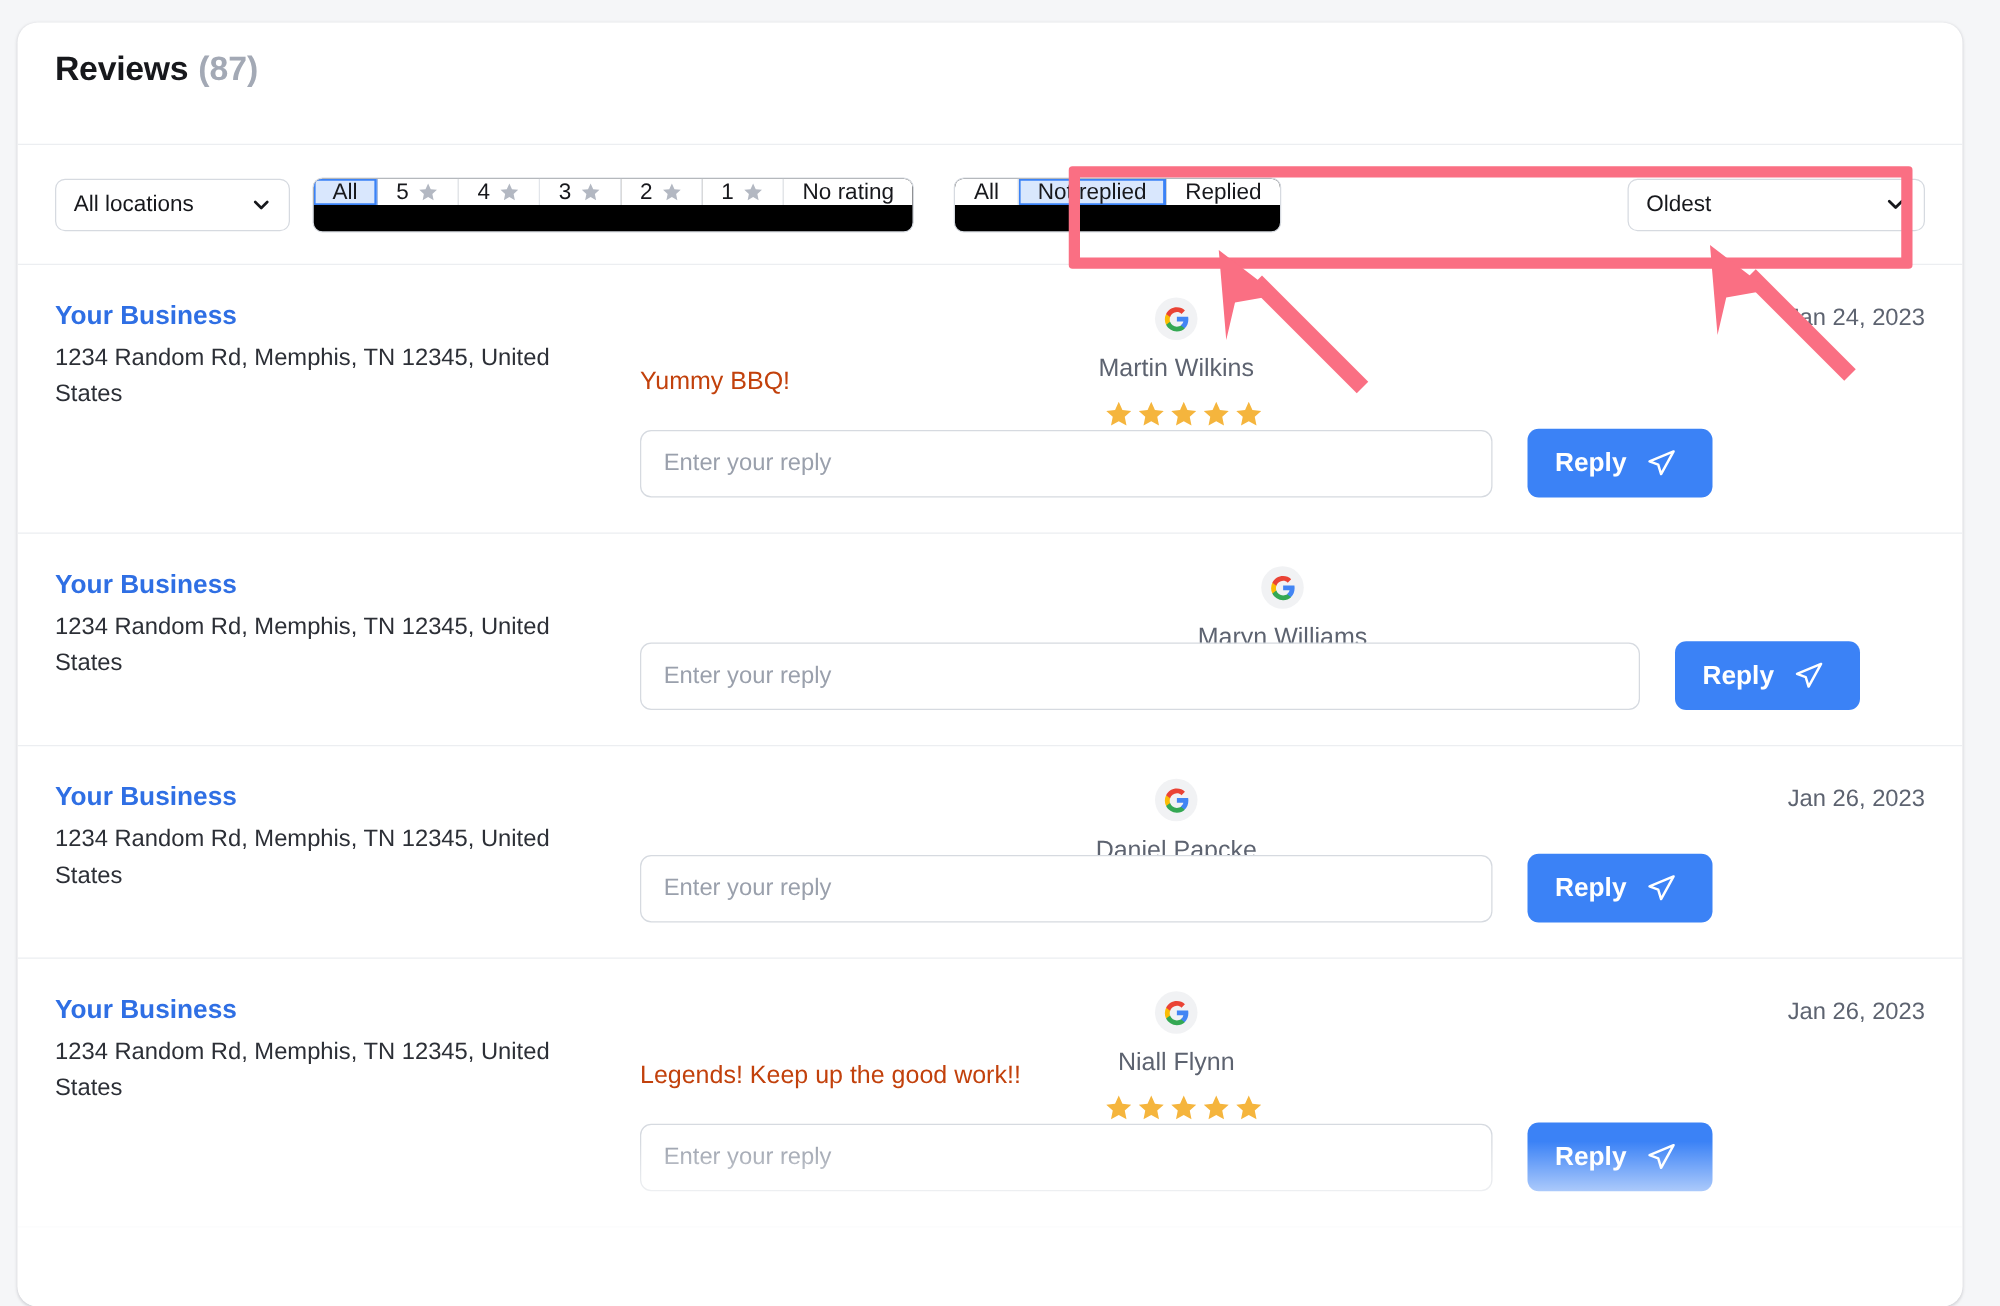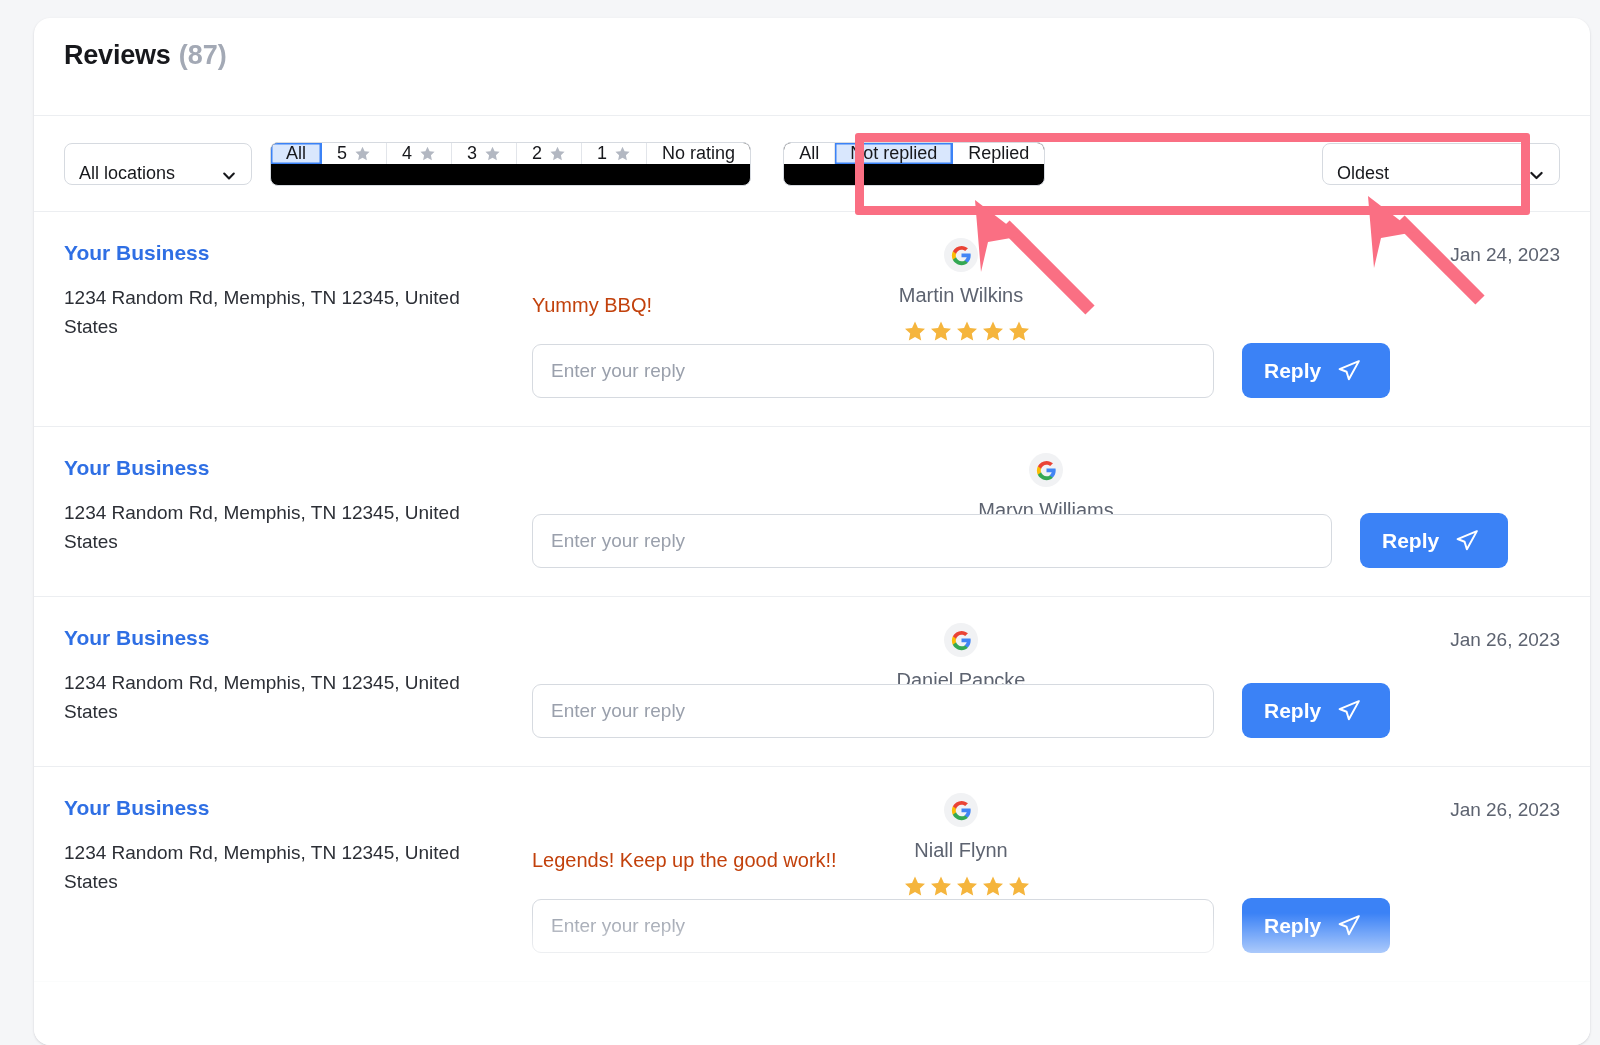--- a/index.html
+++ b/index.html
@@ -15,21 +15,21 @@
 
   #root {
     position: relative;
     width: 1600px;
     height: 1045px;
   }
 
   
   .card {
     position: absolute;
-    left: 34px;
+    left: 14px;
     top: 18px;
     width: 1556px;
     height: 1027px;
     background: #ffffff;
     border-radius: 16px;
     box-shadow: 0 1px 3px rgba(16,24,40,.10), 0 1px 2px rgba(16,24,40,.06);
     overflow: hidden;
   }
 
   
@@ -60,21 +60,21 @@
     height: 96px;
     box-sizing: border-box;
     display: flex;
     align-items: center;
     padding: 0 30px;
     border-bottom: 1px solid #eceef1;
   }
 
   .select-box {
     display: inline-flex;
-    align-items: flex-end;
+    align-items: center;
     justify-content: space-between;
     height: 42px;
     box-sizing: border-box;
     border: 1px solid #d6dae0;
     border-radius: 8px;
     background: #fff;
     padding: 0 14px;
     font-size: 18px;
     color: #17181c;
     cursor: pointer;
@@ -143,21 +143,21 @@
     font-size: 21px;
     font-weight: 700;
     color: #2f6fe4;
     line-height: 1.25;
     cursor: pointer;
   }
   .biz-addr {
     font-size: 19px;
     color: #2c2f36;
     line-height: 1.5;
-    margin-top: 18px;
+    margin-top: 7px;
     max-width: 420px;
   }
 
   .mid-col { flex: 1 1 auto; min-width: 0; }
 
   .reviewer-line {
     display: flex;
     align-items: center;
     gap: 12px;
     height: 36px;

